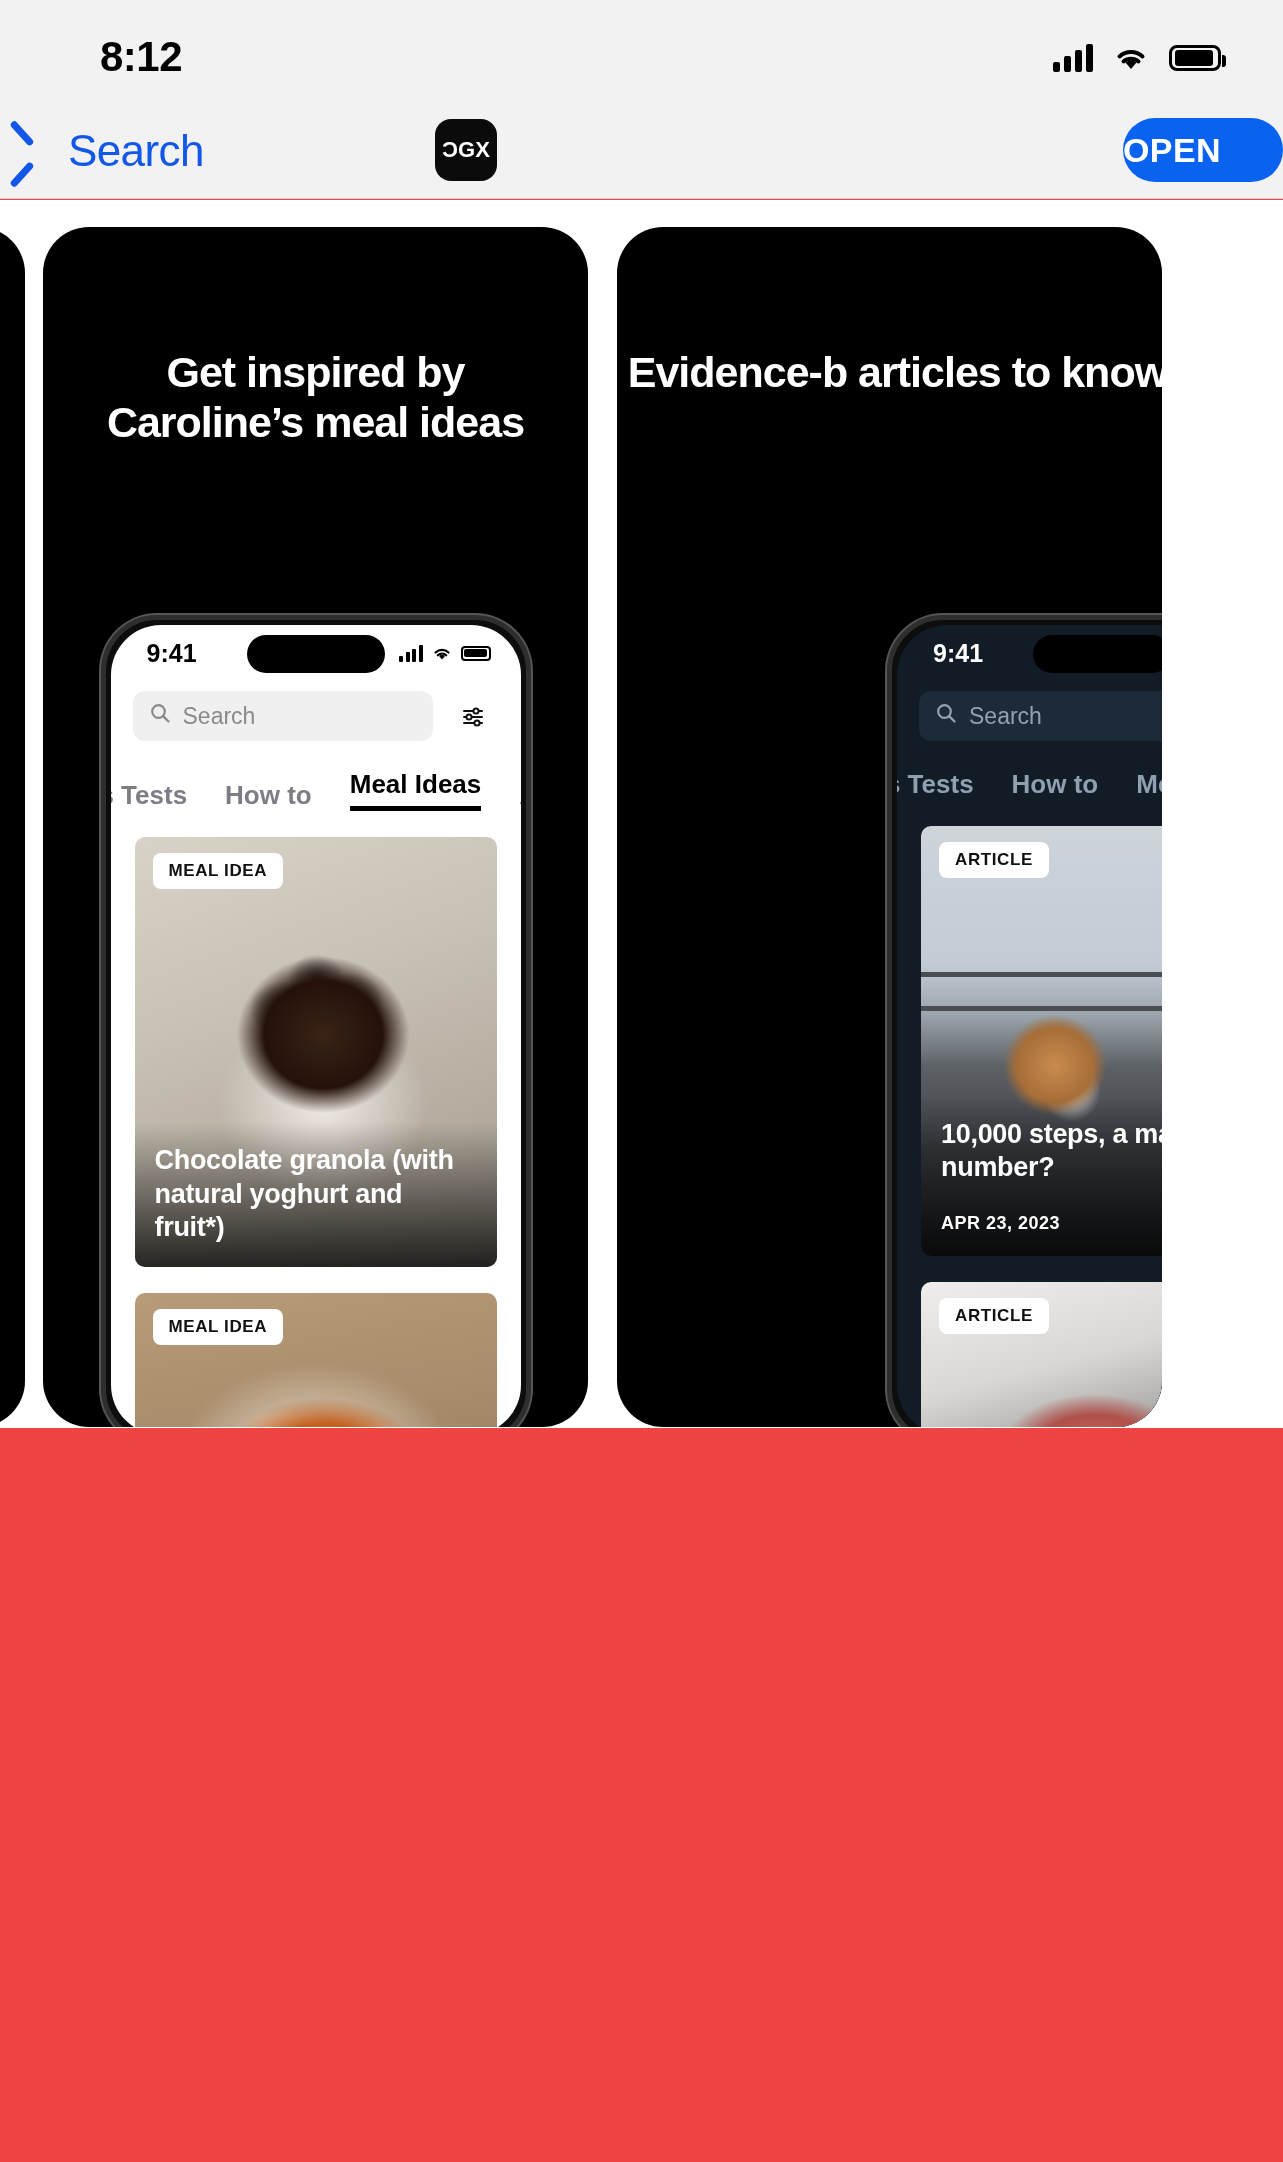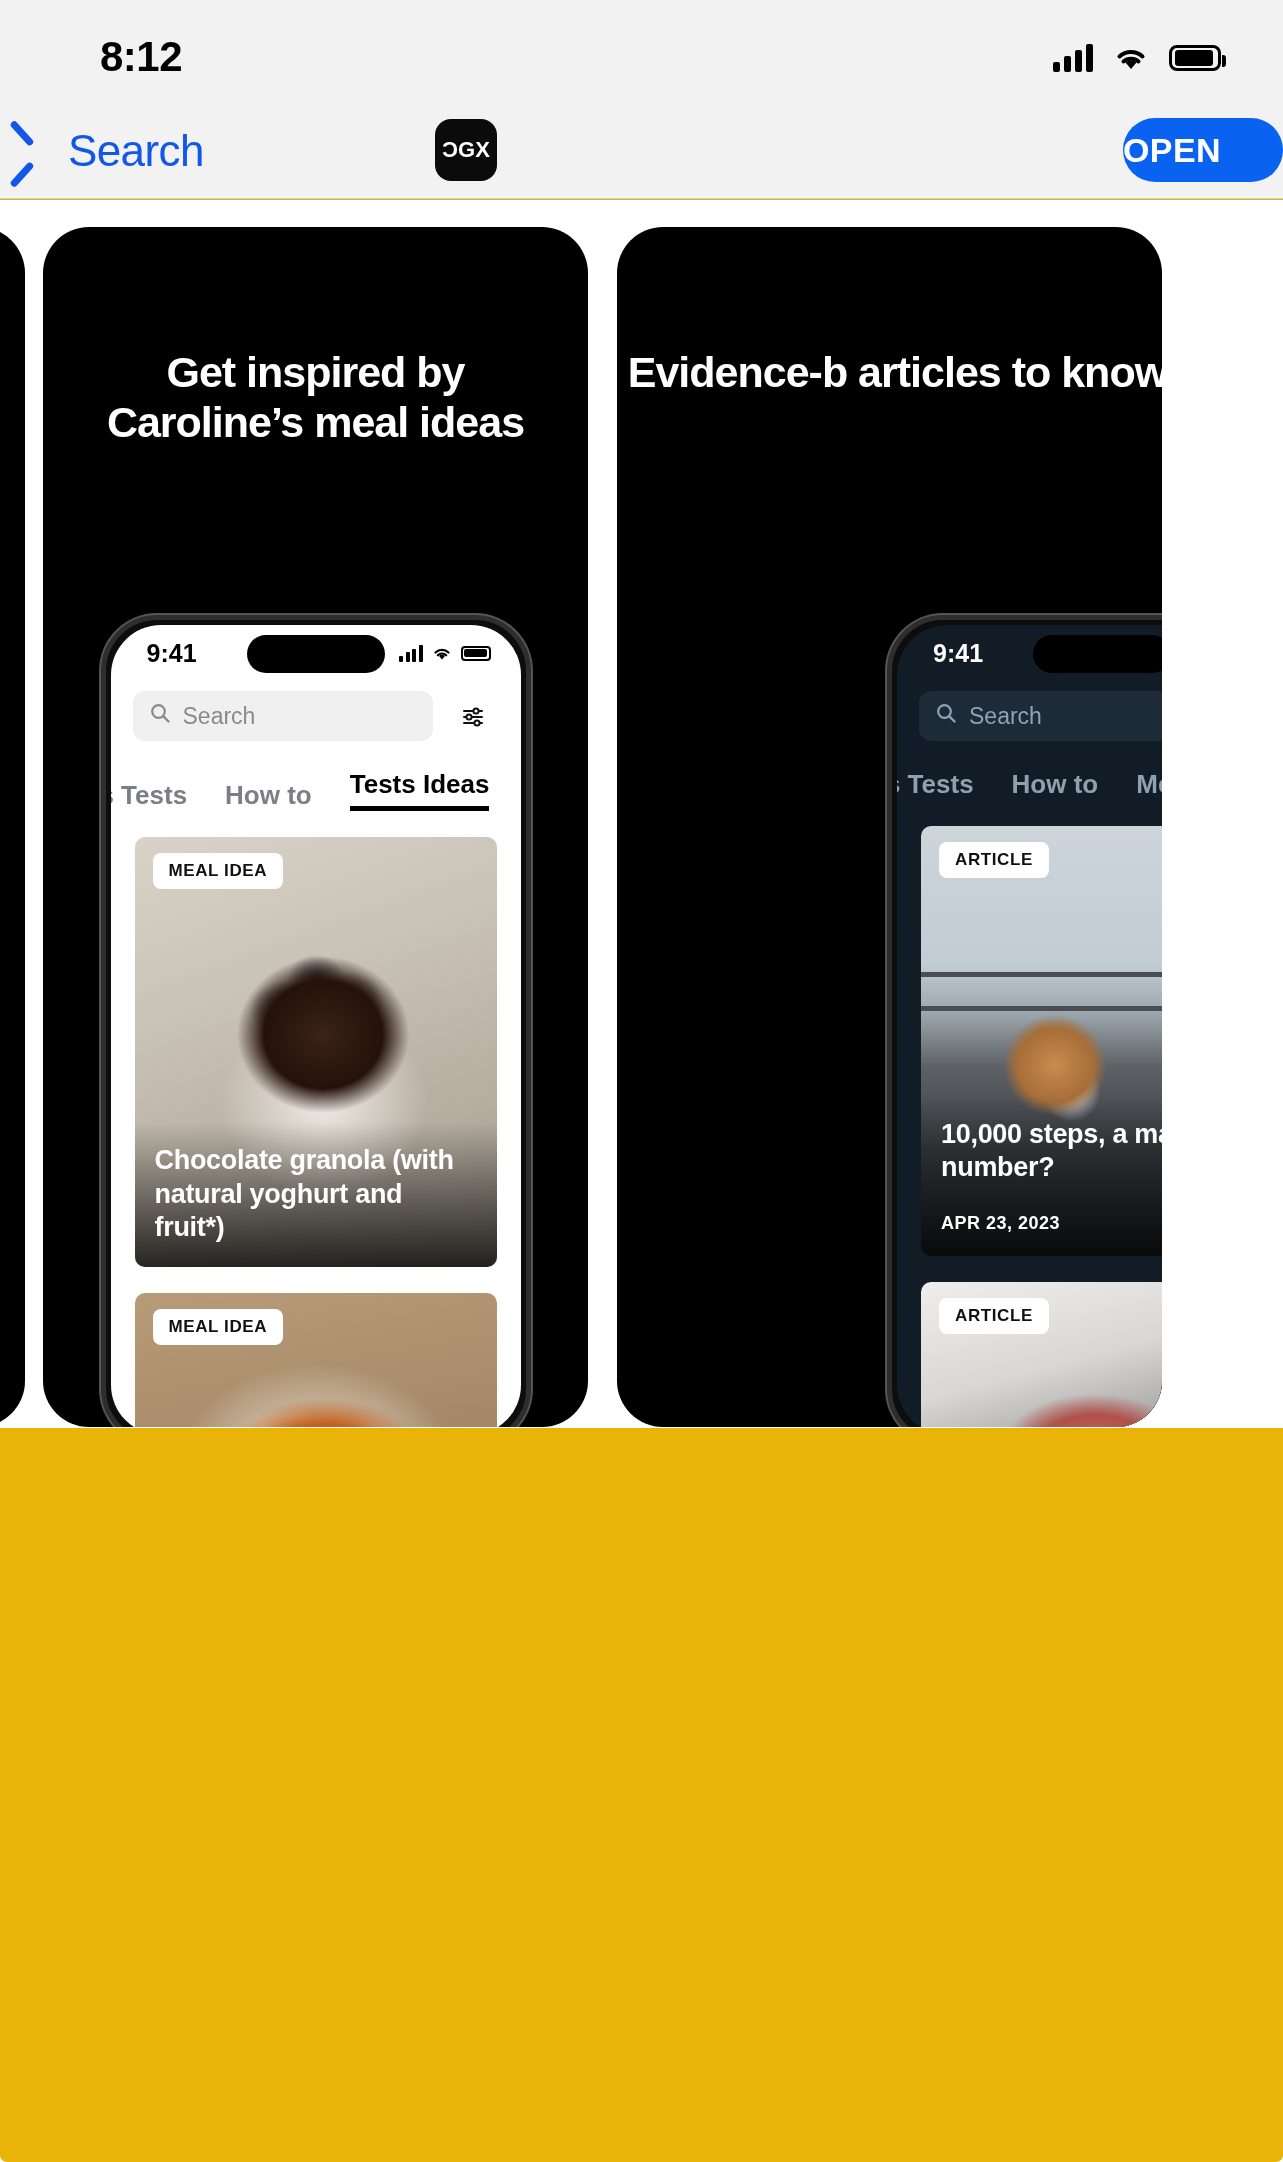--- a/index.html
+++ b/index.html
@@ -3,21 +3,21 @@
 <meta charset="utf-8">
 <title>App Store Screenshots</title>
 <style>
   * { box-sizing: border-box; margin: 0; padding: 0; }
   html, body {
     width: 1283px; height: 2162px;
     font-family: "Liberation Sans", sans-serif;
     background: #ffffff;
     overflow: hidden;
   }
-  .screen { position: relative; width: 1283px; height: 2162px; background:#eab308;border-radius:7px; }
+  .screen { position: relative; width: 1283px; height: 2162px; background:#ef4444; }
 
   
   .statusbar {
     position: absolute; top:0; left:0; width:1283px; height:103px;
     background:#f2f2f2;
     display:flex; align-items:center; justify-content:space-between;
     padding: 0 62px 0 0;
   }
   .sb-time {
     font-size: 42px; font-weight: 700; color:#000;
@@ -328,21 +328,21 @@
                 <circle cx="15" cy="7" r="2.6" fill="#fff" stroke="#111" stroke-width="2"></circle>
                 <circle cx="8" cy="13" r="2.6" fill="#fff" stroke="#111" stroke-width="2"></circle>
                 <circle cx="16" cy="19" r="2.6" fill="#fff" stroke="#111" stroke-width="2"></circle>
               </svg>
             </div>
           </div>
 
           <div class="m-tabs">
             <span class="tab">ess Tests</span>
             <span class="tab">How to</span>
-            <span class="tab active">Tests Ideas</span>
+            <span class="tab active">Meal Ideas</span>
             <span class="tab">Articles</span>
           </div>
 
           <div class="m-list">
             <div class="m-item">
               <div class="m-photo ph-granola"></div>
               <div class="badge">MEAL IDEA</div>
               <div class="m-cap">
                 <div class="t">Chocolate granola (with natural yoghurt and fruit*)</div>
               </div>

